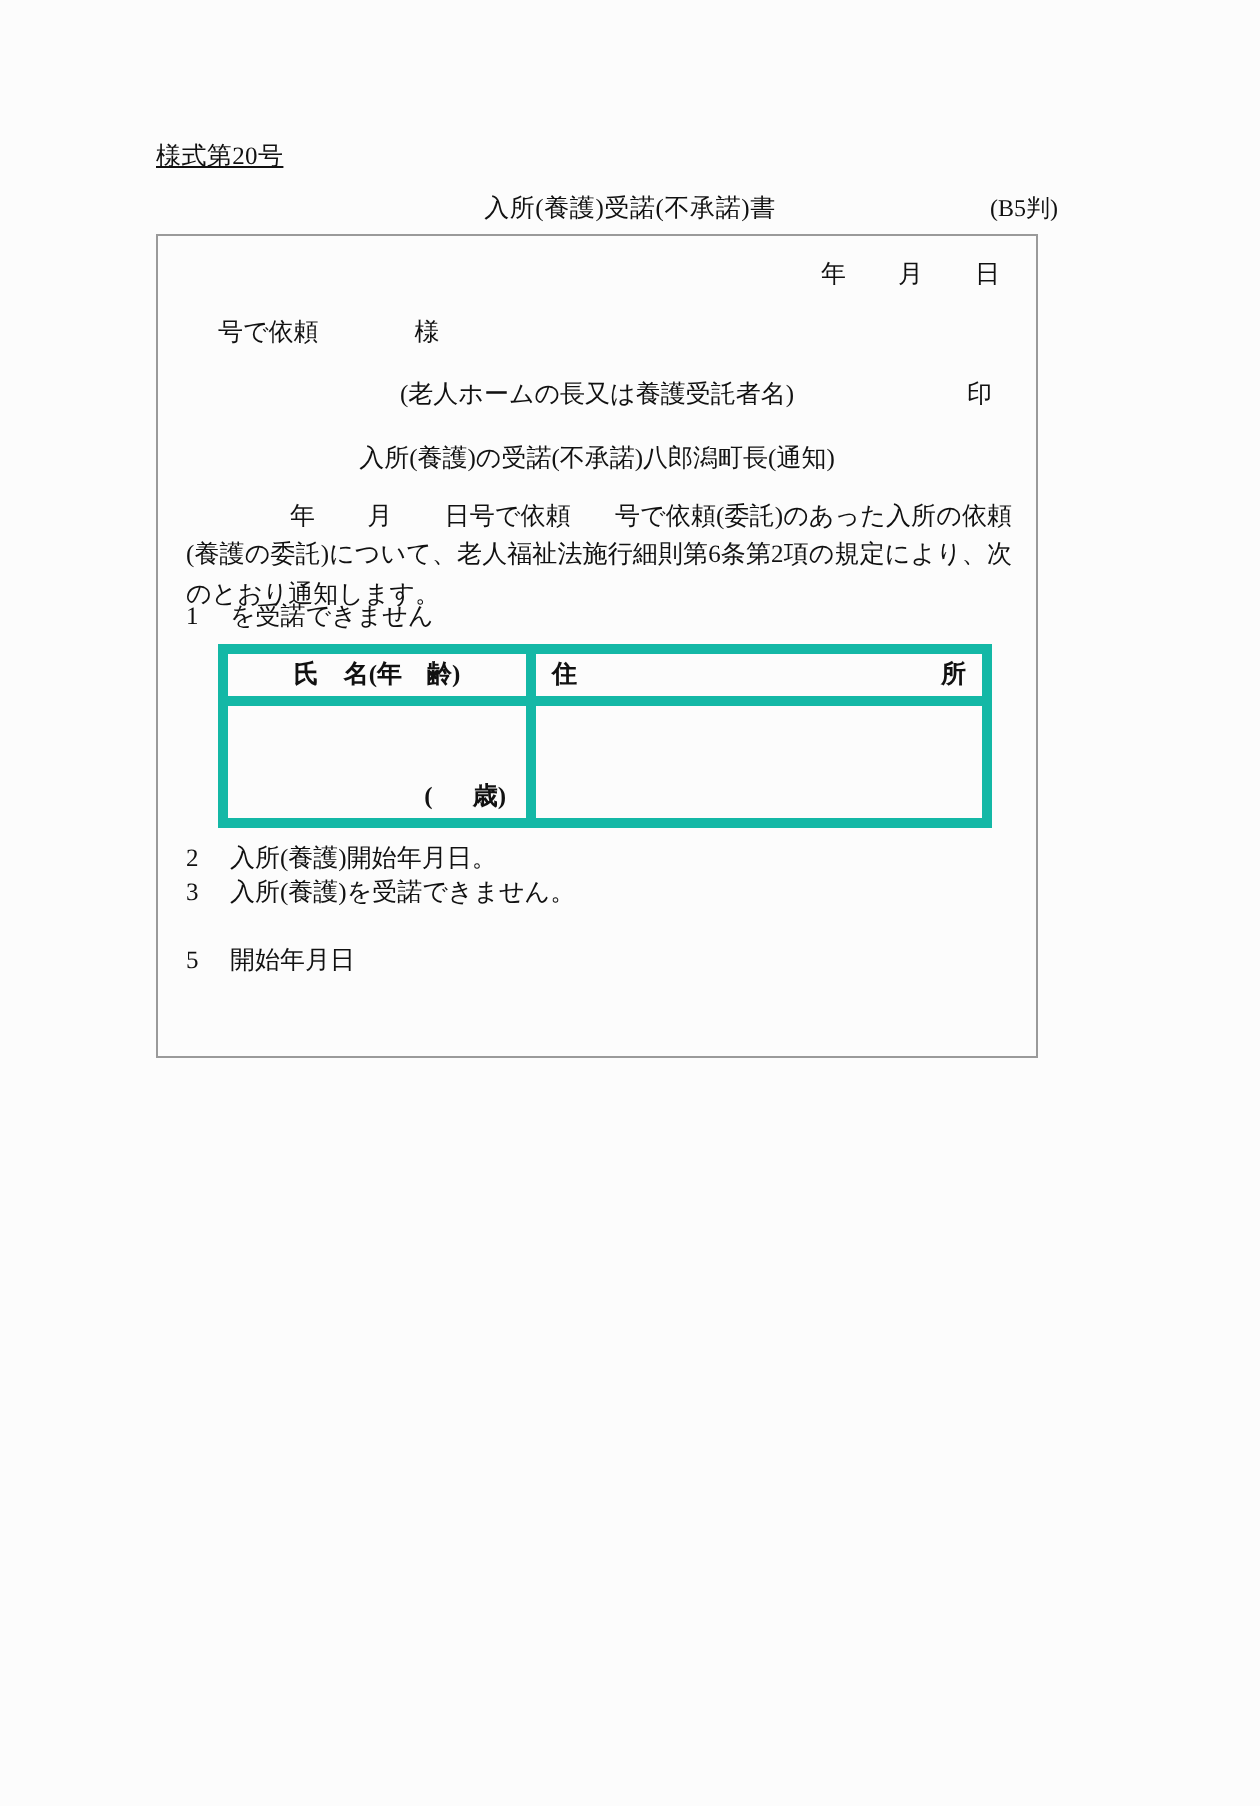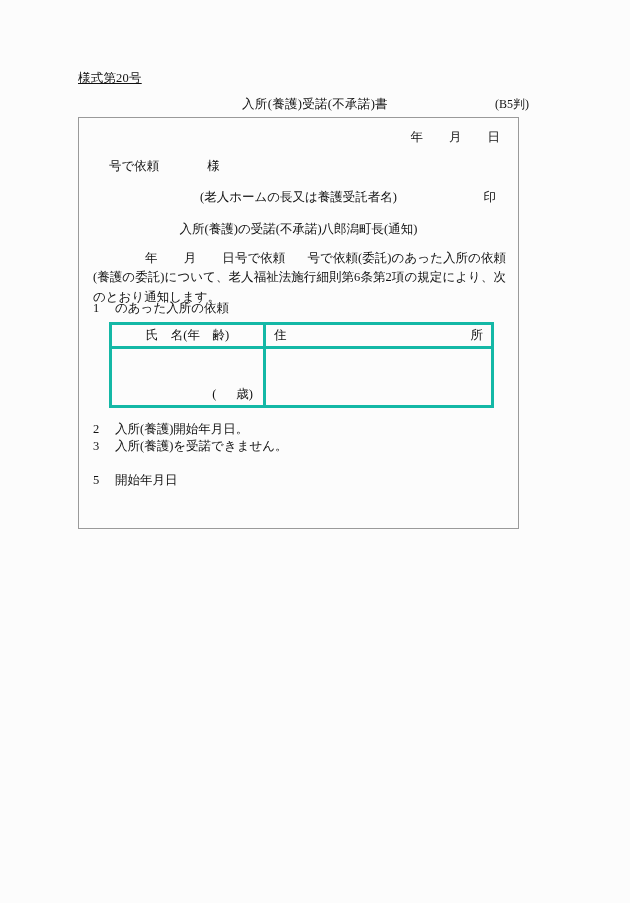--- a/index.html
+++ b/index.html
@@ -143,23 +143,24 @@
   .person-table {
     position: absolute;
     left: 30px;
     top: 204px;
     width: 382px;
     border-collapse: collapse;
     table-layout: fixed;
     font-size: 12.5px;
   }
   .person-table td {
-    border: 3px solid #14b8a6;
+    border: 5px solid #14b8a6;
     padding: 0;
     vertical-align: top;
+    font-weight: bold;
   }
   .person-table .col-name { width: 154px; }
   .person-table .col-addr { width: 228px; }
 
   .th-name {
     height: 21px;
     line-height: 21px;
     text-align: center;
     white-space: nowrap;
   }
@@ -211,21 +212,21 @@
       <span class="issuer-seal">印</span>
     </div>
 
     <div class="subject">入所(養護)の受諾(不承諾)八郎潟町長(通知)</div>
 
     <div class="body-para">
       <span class="indent"></span><span>年</span><span class="sp"></span><span>月</span><span class="sp"></span><span>日</span><span>号で依頼</span><span class="sp-sm"></span><span>号で依頼(委託)のあった入所の依頼(養護の委託)について、老人福祉法施行細則第6条第2項の規定により、次のとおり通知します。</span>
     </div>
 
     <div class="item item-1">
-      <span class="num">1</span><span>のあった入所の依頼</span>
+      <span class="num">1</span><span>を受諾できません</span>
     </div>
 
     <table class="person-table">
       <colgroup>
         <col class="col-name">
         <col class="col-addr">
       </colgroup>
       <tbody>
         <tr>
           <td>

